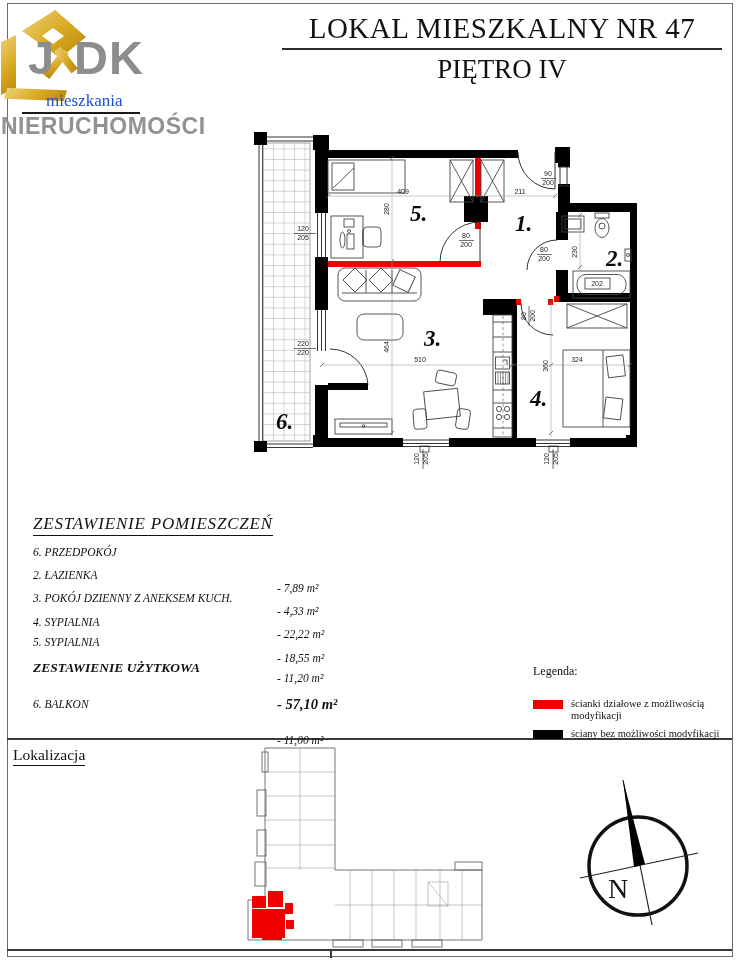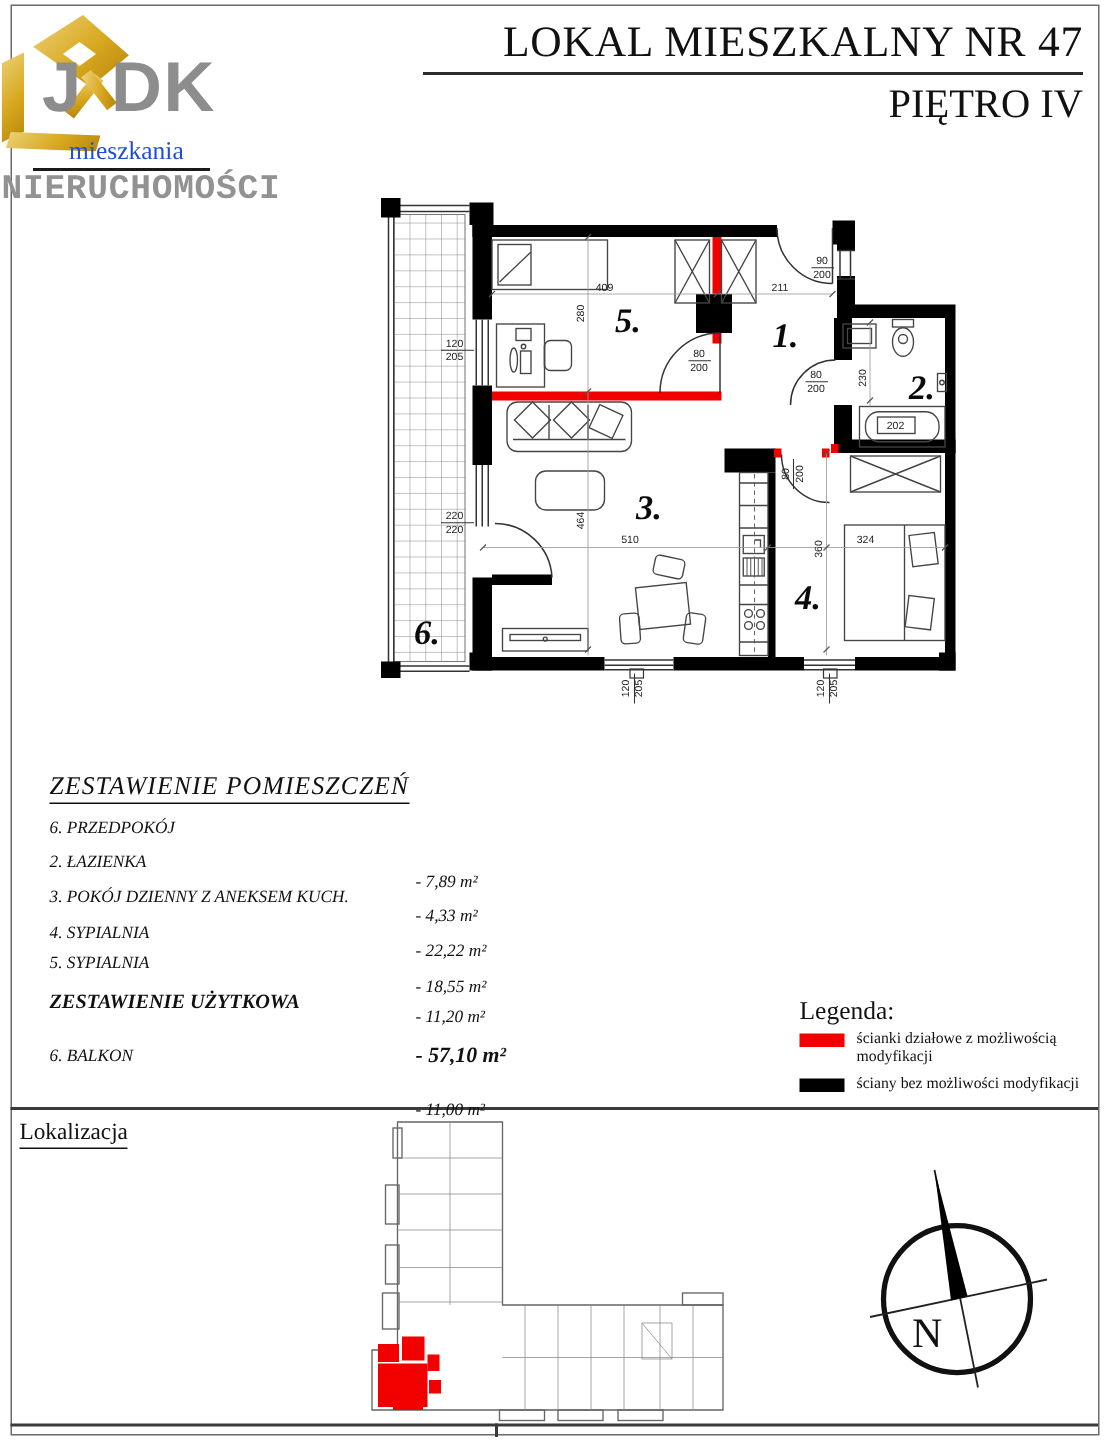--- a/index.html
+++ b/index.html
@@ -18,37 +18,37 @@
   .logo-wall{left:1px;top:31px;width:15px;height:60px;clip-path:polygon(0 12%,100% 0,100% 88%,0 100%);}
   .logo-base{left:4px;top:84px;width:63px;height:13px;clip-path:polygon(5% 0,100% 18%,95% 100%,0 82%);}
   .logo-leg1{left:52px;top:44px;width:8px;height:32px;transform:rotate(38deg);}
   .logo-leg2{left:62px;top:42px;width:8px;height:28px;transform:rotate(-38deg);}
   .logo-j{left:28px;top:30px;font-family:"Liberation Sans",sans-serif;font-weight:bold;
           font-size:47px;color:#8d8d8d;line-height:1;}
   .logo-dk{left:74px;top:30px;font-family:"Liberation Sans",sans-serif;font-weight:bold;
            font-size:47px;color:#8d8d8d;line-height:1;letter-spacing:1px;}
   .logo-mieszkania{left:46px;top:87px;font-size:17px;color:#1d4ed8;}
   .logo-underline{left:22px;top:108px;width:118px;border-top:2px solid #1a1a1a;}
-  .logo-nier{left:1px;top:109px;font-family:Liberation Mono, monospace;font-weight:bold;
+  .logo-nier{left:1px;top:109px;font-family:Liberation Sans, sans-serif;font-weight:bold;
              font-size:23px;color:#929292;letter-spacing:.5px;}
   
-  .header{left:282px;top:12px;width:440px;text-align:right;}
+  .header{left:282px;top:12px;width:440px;text-align:center;}
   .header .title{font-size:29px;letter-spacing:.5px;border-bottom:2px solid #2b2b2b;padding-bottom:3px;}
   .header .subtitle{font-size:27px;margin-top:4px;}
   
   .rtable{left:33px;top:514px;width:345px;height:215px;font-style:italic;}
   .rtable .heading{position:absolute;top:0;left:0;font-size:17px;letter-spacing:.8px;
                    border-bottom:1.5px solid #111;padding-bottom:1px;}
   .trow{position:absolute;left:0;width:345px;font-size:11.5px;white-space:nowrap;}
   .trow .val{position:absolute;left:244px;margin-top:36px;}
   .trow.total{font-weight:bold;font-size:13.5px;}
   .trow.total .val{font-size:14.5px;}
   
   .legend{left:533px;top:664px;width:190px;font-size:10.5px;}
-  .legend .lhead{font-size:17px;margin-bottom:3px;font-style:normal;}
+  .legend .lhead{font-size:12px;margin-bottom:19px;font-style:normal;}
   .litem{position:relative;margin-bottom:7px;padding-left:38px;min-height:13px;line-height:11.5px;}
   .lswatch{position:absolute;left:0;top:2px;width:30px;height:9px;}
   
   .lok-heading{left:13px;top:746px;font-size:15.5px;border-bottom:1.5px solid #111;padding-bottom:1px;}
   
   text.dim{font-family:"Liberation Sans",sans-serif;font-size:7px;fill:#222;text-anchor:middle;}
   text.room{font-family:"Liberation Serif",serif;font-weight:bold;font-style:italic;
             font-size:23px;fill:#0a0a0a;}
   text.north{font-family:"Liberation Serif",serif;font-size:28px;fill:#111;}
 </style>

